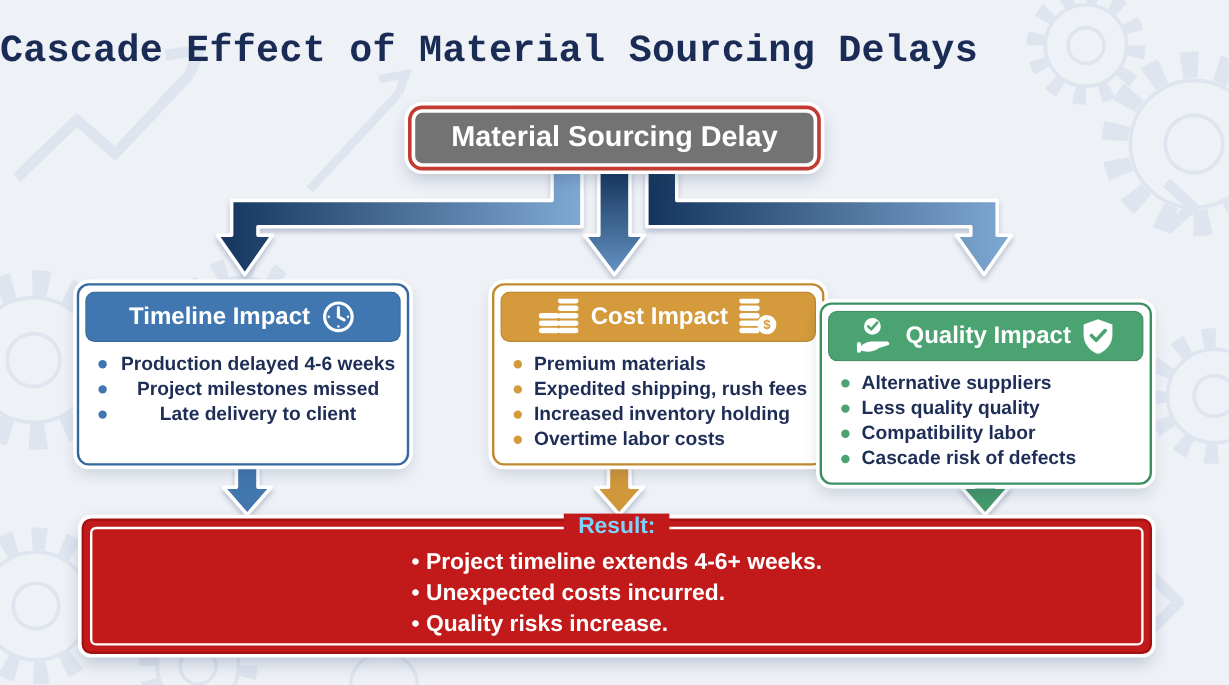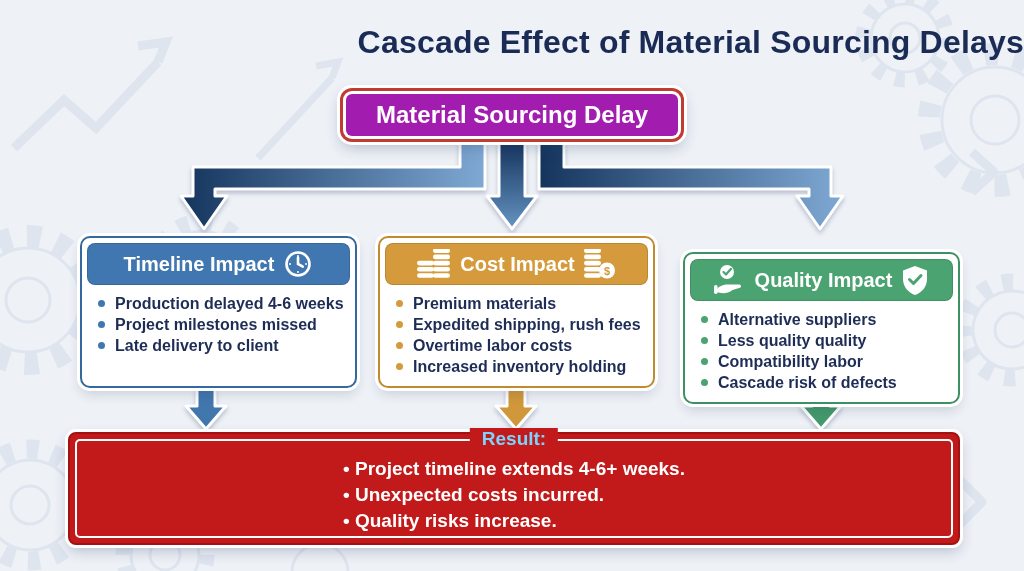--- a/index.html
+++ b/index.html
@@ -5,52 +5,52 @@
   html,body{margin:0;padding:0;background:#eef1f6;}
   .canvas{position:relative;width:1024px;height:571px;overflow:hidden;background:#eef1f6;
           font-family:"Liberation Sans",sans-serif;}
 
   
   .decor{position:absolute;inset:0;z-index:0;}
 
   
   .arrows{position:absolute;inset:0;z-index:1;filter:drop-shadow(0 3px 2px rgba(50,70,110,.28));}
 
-  .title{position:absolute;top:24px;left:0;width:100%;text-align:right;z-index:2;
-         font-size:32px;font-weight:bold;color:#1a2b55;letter-spacing:.2px;}
+  .title{position:absolute;top:24px;left:0;width:100%;text-align:left;z-index:2;
+         font-size:32px;font-weight:bold;color:#1a2b55;letter-spacing:.2px;font-family:Liberation Mono, monospace;}
 
   
   .root-box{position:absolute;left:340px;top:88px;width:344px;height:54px;z-index:2;
             background:#c23b32;border-radius:12px;
             box-shadow:0 0 0 3px #fff,0 6px 14px rgba(40,60,100,.28);}
   .root-ring{position:absolute;inset:3px;background:#fff;border-radius:9px;}
-  .root-fill{position:absolute;inset:6px;background:#a21caf;border-radius:6px;
+  .root-fill{position:absolute;inset:6px;background:#737373;border-radius:6px;
              display:flex;align-items:center;justify-content:center;
              color:#fff;font-size:24px;font-weight:bold;}
 
   
   .impact{position:absolute;top:236px;width:277px;height:152px;background:#fff;z-index:2;
           border-radius:10px;border:2px solid;
           box-shadow:0 0 0 3px #fff,0 6px 12px rgba(30,50,90,.18);box-sizing:border-box;}
   .impact-header{margin:5px;height:40px;border-radius:8px;display:flex;align-items:center;
                  justify-content:center;gap:9px;color:#fff;font-size:20px;font-weight:bold;
                  border:1px solid rgba(0,0,0,.12);}
   .impact ul{margin:8px 8px 0 16px;padding:0;list-style:none;}
   .impact li{position:relative;padding-left:17px;font-size:16px;font-weight:600;
              color:#1e2d56;line-height:21px;}
   .impact li::before{content:"";position:absolute;left:0;top:7px;width:7px;height:7px;border-radius:50%;}
 
   .t-blue{border-color:#35689e;}  .t-blue .impact-header{background:#4177b0;}
   .t-blue li::before{background:#4177b0;}
-  .t-gold{border-color:#c08a2f;}  .t-gold .impact-header{background:#d49a3b;}
+  .t-gold{border-color:#c08a2f;margin-left:32px;}  .t-gold .impact-header{background:#d49a3b;}
   .t-gold li::before{background:#d49a3b;}
   .t-green{border-color:#3d9062;margin-top:16px;} .t-green .impact-header{background:#4ca372;}
   .t-green li::before{background:#4ca372;}
 
-  .pos-timeline{left:80px;} .pos-cost{left:378px;} .pos-quality{left:683px;}
+  .pos-timeline{left:64px;text-align:center;} .pos-cost{left:378px;} .pos-quality{left:683px;}
 
   
   .result{position:absolute;left:68px;top:432px;width:892px;height:113px;z-index:2;
           background:#c21a1a;border:2px solid #a31212;border-radius:8px;box-sizing:border-box;
           box-shadow:0 0 0 3px #fff,0 6px 14px rgba(40,60,100,.28);}
   .result-inner{position:absolute;inset:5px;border:2px solid #fff;border-radius:5px;}
   .result-legend{position:absolute;top:-13px;left:50%;transform:translateX(-50%);
                  background:#c21a1a;padding:0 12px;color:#7dd3fc;font-size:19px;font-weight:bold;
                  white-space:nowrap;}
   .result-items{width:max-content;margin:15px auto 12px;}
@@ -192,22 +192,22 @@
             <rect x="0" y="5.6" width="17" height="4.6" rx="2.3"></rect>
             <rect x="0" y="-0.6" width="17" height="4.6" rx="2.3"></rect>
         </g>
         <circle cx="23" cy="21.5" r="8" fill="#fff"></circle>
         <text x="23" y="25.5" text-anchor="middle" font-family="Liberation Sans, sans-serif" font-size="11" font-weight="bold" fill="#d49a3b">$</text>
       </svg>
     </div>
     <ul>
       <li>Premium materials</li>
       <li>Expedited shipping, rush fees</li>
+      <li>Increased inventory holding</li>
       <li>Overtime labor costs</li>
-      <li>Increased inventory holding</li>
     </ul>
   </div>
 
   <div class="impact t-green pos-quality">
     <div class="impact-header">
       <svg class="hdr-icon" width="32" height="32" viewBox="0 0 32 32">
         <circle cx="13" cy="8" r="7" fill="#fff"></circle>
         <path d="M9.5 8 L12 10.5 L17 4.8" fill="none" stroke="#4ca372" stroke-width="2.2" stroke-linecap="round" stroke-linejoin="round"></path>
         <path d="M2 27.5 C3.5 22.5 8.5 20.5 13.5 20.5 L24.5 20.5 C27 20.5 28 22.6 26 23.8 L18.5 26 C13.5 29.8 7 30 2 27.5 Z" fill="#fff"></path>
         <rect x="0" y="21" width="3.6" height="9" rx="1.8" fill="#fff"></rect>

